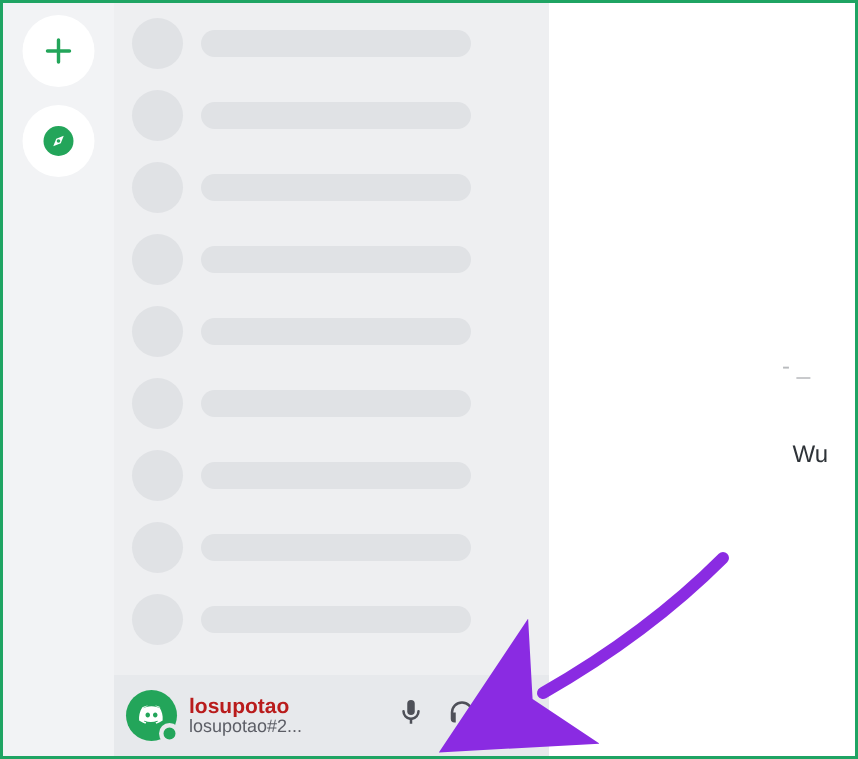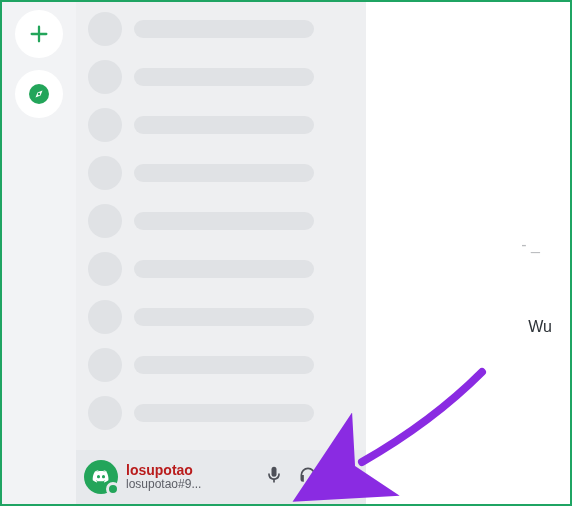--- a/index.html
+++ b/index.html
@@ -143,21 +143,21 @@
   .main-dash {
     position: absolute;
     right: 30px;
     top: 234px;
     color: #b9bbbe;
     font-size: 16px;
   }
   .main-wu {
     position: absolute;
     right: 18px;
-    top: 316px;
+    top: 293px;
     color: #2e3338;
     font-size: 16px;
   }
   .arrow {
     position: absolute;
     pointer-events: none;
     z-index: 20;
   }
 </style>
 </head>
@@ -228,21 +228,21 @@
       <div class="avatar-wrap">
         <div class="avatar-circle">
           <svg width="20" height="20" viewBox="0 0 24 24">
               <path fill="#fff" d="M19.3 5.4A17 17 0 0 0 15.3 4l-.2.4c1.5.4 2.9 1 4.1 1.9-1.6-.8-3.3-1.3-5.1-1.5a15 15 0 0 0-4.2 0c-1.8.2-3.5.7-5.1 1.5 1.2-.9 2.6-1.5 4.1-1.9L8.7 4a17 17 0 0 0-4 1.4C2.4 9 1.8 12.5 2.1 16a17 17 0 0 0 5 2.5l.7-1.1c-.7-.3-1.4-.6-2-.9l.5-.4c3.3 1.5 7.1 1.5 10.4 0l.5.4c-.6.4-1.3.7-2 .9l.7 1.1a17 17 0 0 0 5-2.5c.4-4-.6-7.5-2.6-10.6zM9 13.6c-1 0-1.8-.9-1.8-2s.8-2 1.8-2 1.8.9 1.8 2-.8 2-1.8 2zm6 0c-1 0-1.8-.9-1.8-2s.8-2 1.8-2 1.8.9 1.8 2-.8 2-1.8 2z"></path>
             </svg>
         </div>
         <div class="status-dot"></div>
       </div>
       <div class="user-text">
         <div class="username">losupotao</div>
-        <div class="discrim">losupotao#9...</div>
+        <div class="discrim">losupotao#2...</div>
       </div>
       <div class="panel-icons">
         <div class="panel-icon" title="Mute">
           <span>
             <svg width="20" height="20" viewBox="0 0 24 24" fill="currentColor">
                 <path d="M12 2a3 3 0 0 0-3 3v6a3 3 0 0 0 6 0V5a3 3 0 0 0-3-3z"></path>
                 <path d="M19 11a1 1 0 1 0-2 0 5 5 0 0 1-10 0 1 1 0 1 0-2 0 7 7 0 0 0 6 6.9V21h2v-3.1A7 7 0 0 0 19 11z"></path>
               </svg>
           </span>
         </div>

